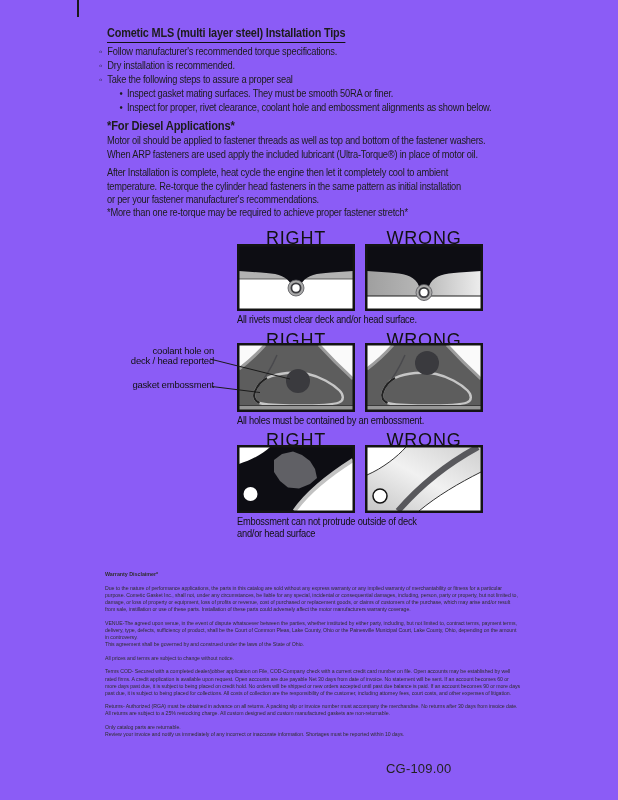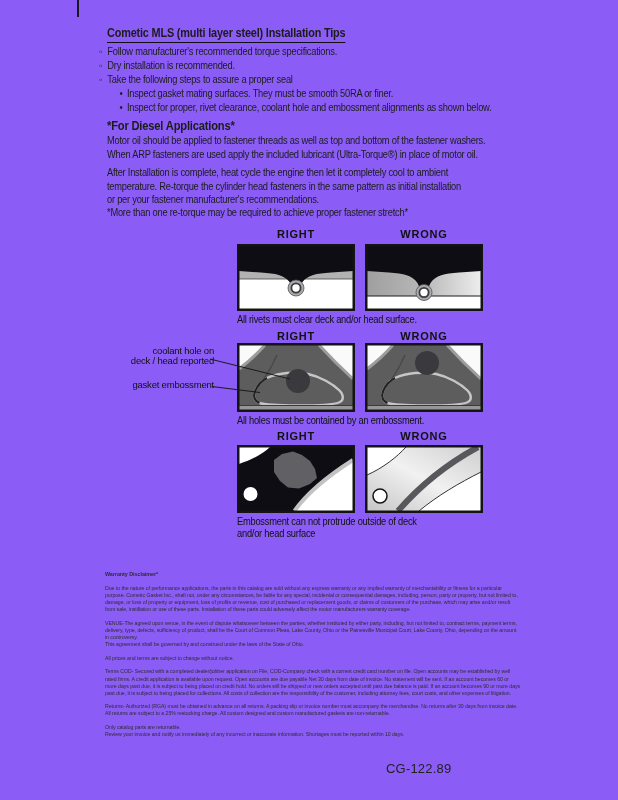--- a/index.html
+++ b/index.html
@@ -24,21 +24,21 @@
   .tip-row.sub { margin-left:22px; }
   .tip-row.sub .marker { width:8px; flex:0 0 8px; }
 
   .diesel-heading { left:107px; top:119px; font-size:12px; font-weight:bold; letter-spacing:-0.2px; white-space:nowrap; }
   .para { font-size:10px; letter-spacing:-0.25px; line-height:13.5px; white-space:pre-line; }
   .p1 { left:107px; top:134px; }
   .p2 { left:107px; top:166px; }
   .p3 { left:107px; top:206px; }
 
   .fig-label {
-    font-size:11px; font-weight:bold; letter-spacing:0.8px; white-space:nowrap;
+    font-size:18px; font-weight:normal; letter-spacing:0.8px; white-space:nowrap;
     transform:translateX(-50%); color:#111;
   }
   .fig-box { width:118px; }
   .fig-box svg { display:block; }
   .fig-caption { font-size:10px; letter-spacing:-0.25px; line-height:11.5px; white-space:pre-line; color:#111; }
 
   .ann { font-size:9.5px; letter-spacing:-0.2px; line-height:9.5px; text-align:right;
          white-space:pre-line; width:130px; color:#111; }
 
   .disclaimer { left:105px; top:571px; width:447px; font-size:5.6px; letter-spacing:-0.05px;
@@ -209,15 +209,15 @@
     <p>Due to the nature of performance applications, the parts in this catalog are sold without any express warranty or any implied warranty of merchantability or fitness for a particular purpose.  Cometic Gasket Inc., shall not, under any circumstances, be liable for any special, incidental or consequential damages, including, person, party or property, but not limited to, damage, or loss of property or equipment, loss of profits or revenue, cost of purchased or replacement goods, or claims of customers of the purchase, which may arise and/or result from sale, instillation or use of these parts.  Installation of these parts could adversely affect the motor manufacturers warranty coverage.</p>
     <p>VENUE-The agreed upon venue, in the event of dispute whatsoever between the parties, whether instituted by either party, including, but not limited to, contract terms, payment terms, delivery, type, defects, sufficiency of product, shall be the Court of Common Pleas, Lake County, Ohio or the Painesville Municipal Court, Lake County, Ohio, depending on the amount in controversy.
 This agreement shall be governed by and construed under the laws of the State of Ohio.</p>
     <p>All prices and terms are subject to change without notice.</p>
     <p>Terms COD- Secured with a completed dealer/jobber application on File, COD-Company check with a current credit card number on file.  Open accounts may be established by well rated firms.  A credit application is available upon request.  Open accounts are due payable Net 30 days from date of invoice.  No statement will be sent.  If an account becomes 60 or more days past due, it is subject to being placed on credit hold.  No orders will be shipped or new orders accepted until past due balance is paid.  If an account becomes 90 or more days past due, it is subject to being placed for collections.  All costs of collection are the responsibility of the customer, including attorney fees, court costs, and other expenses of litigation.</p>
     <p>Returns- Authorized (RGA) must be obtained in advance on all returns.  A packing slip or invoice number must accompany the merchandise.  No returns after 30 days from invoice date.  All returns are subject to a 25% restocking charge.  All custom designed and custom manufactured gaskets are non-returnable.</p>
     <p>Only catalog parts are returnable.
 Review your invoice and notify us immediately of any incorrect or inaccurate information.  Shortages must be reported within 10 days.</p>
   </div>
 
-  <div class="abs part-number">CG-122.89</div>
+  <div class="abs part-number">CG-109.00</div>
 
 </div>
 
 </body></html>

